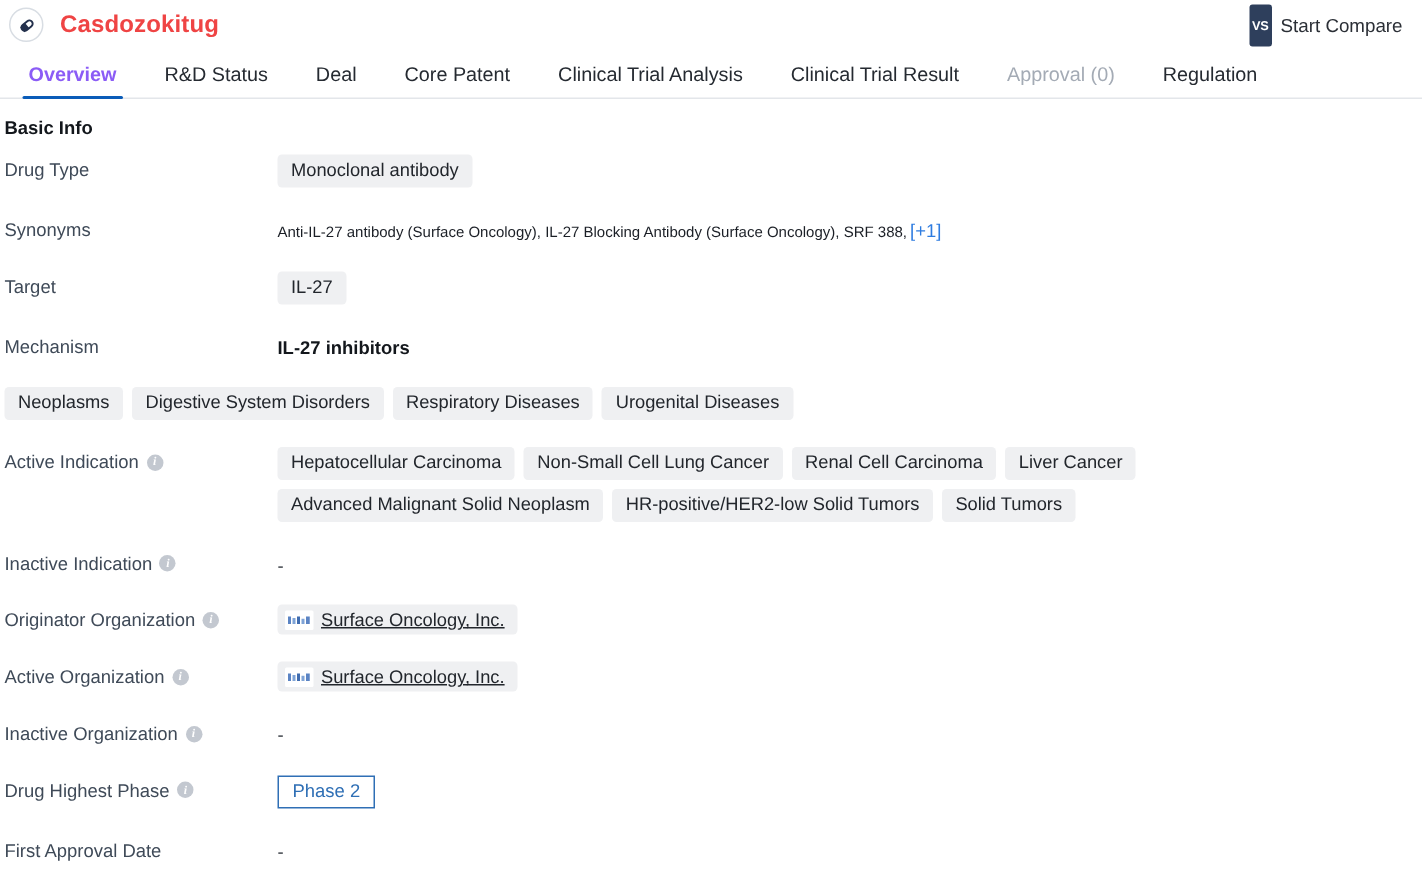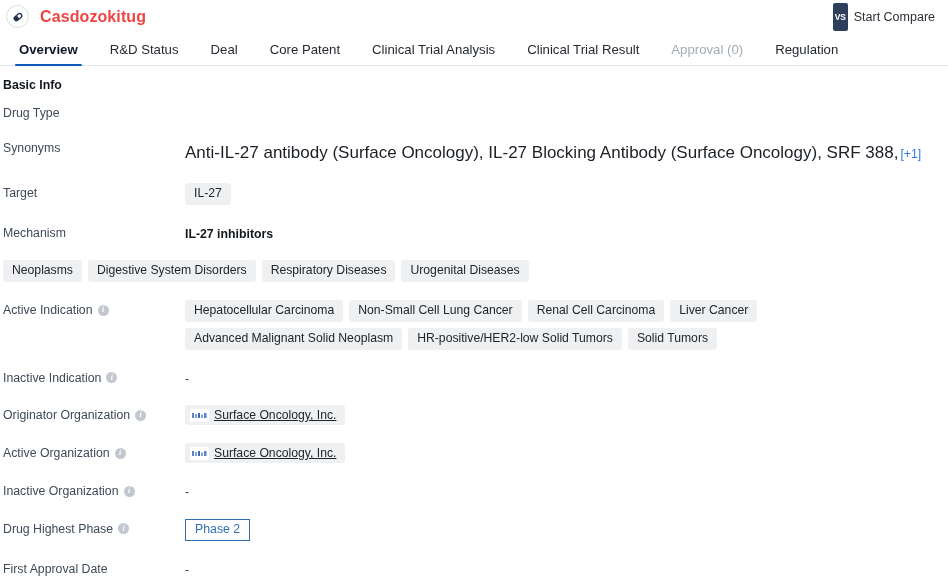--- a/index.html
+++ b/index.html
@@ -75,21 +75,21 @@
   }
   .tab {
     position: relative;
     font-size: 13.2px;
     color: #252a31;
     padding: 0 16px 8px 16px;
     white-space: nowrap;
     cursor: pointer;
   }
   .tab.active {
-    color: #0f172a;
+    color: #8b5cf6;
     font-weight: bold;
   }
   .tab.active::after {
     content: "";
     position: absolute;
     left: 12px;
     right: 12px;
     bottom: -1px;
     height: 2.5px;
     background: #0a5cb8;
@@ -162,21 +162,21 @@
     padding: 4px 9px 5px 9px;
     white-space: nowrap;
     line-height: 1.05;
   }
   .dash {
     font-size: 12.3px;
     color: #3a3f46;
     padding-top: 2px;
   }
   .syn-text {
-    font-size: 17px;
+    font-size: 10px;
     color: #1b1f26;
     padding-top: 2px;
     line-height: 1.4;
   }
   .syn-more {
     color: #2e7ce0;
     cursor: pointer;
     margin-left: 2px;
   }
   .org-tag {
@@ -249,20 +249,23 @@
   <div class="tab">Regulation</div>
 </div>
 
 <div class="content">
 
   <div class="section-title">Basic Info</div>
 
   <div class="info-row">
     <div class="row-label">
       <span>Drug Type</span>
+    </div>
+    <div class="row-value">
+      <span class="tag">Monoclonal antibody</span>
     </div>
   </div>
 
   <div class="info-row">
     <div class="row-label">
       <span>Synonyms</span>
     </div>
     <div class="row-value plain">
       <span class="syn-text">Anti-IL-27 antibody (Surface Oncology),  IL-27 Blocking Antibody (Surface Oncology),  SRF 388,</span><span class="syn-more">[+1]</span>
     </div>

